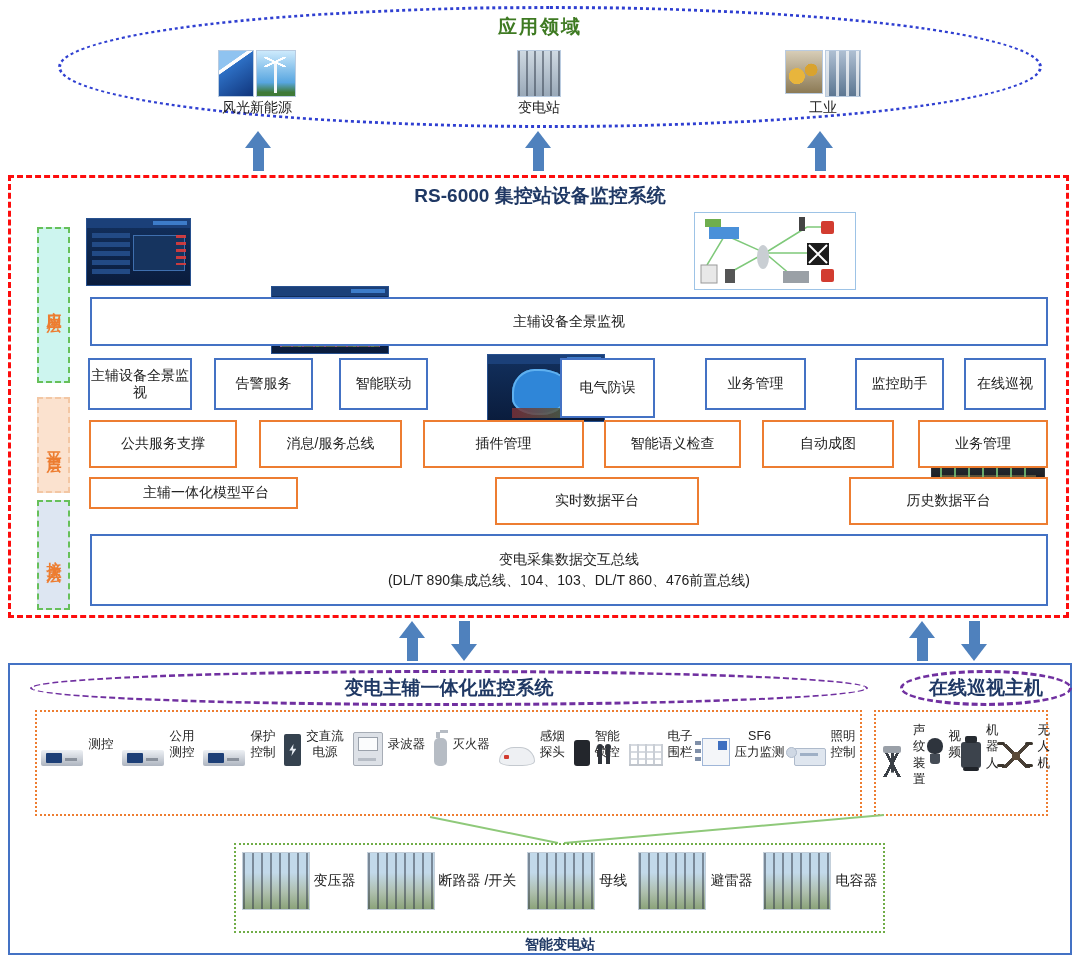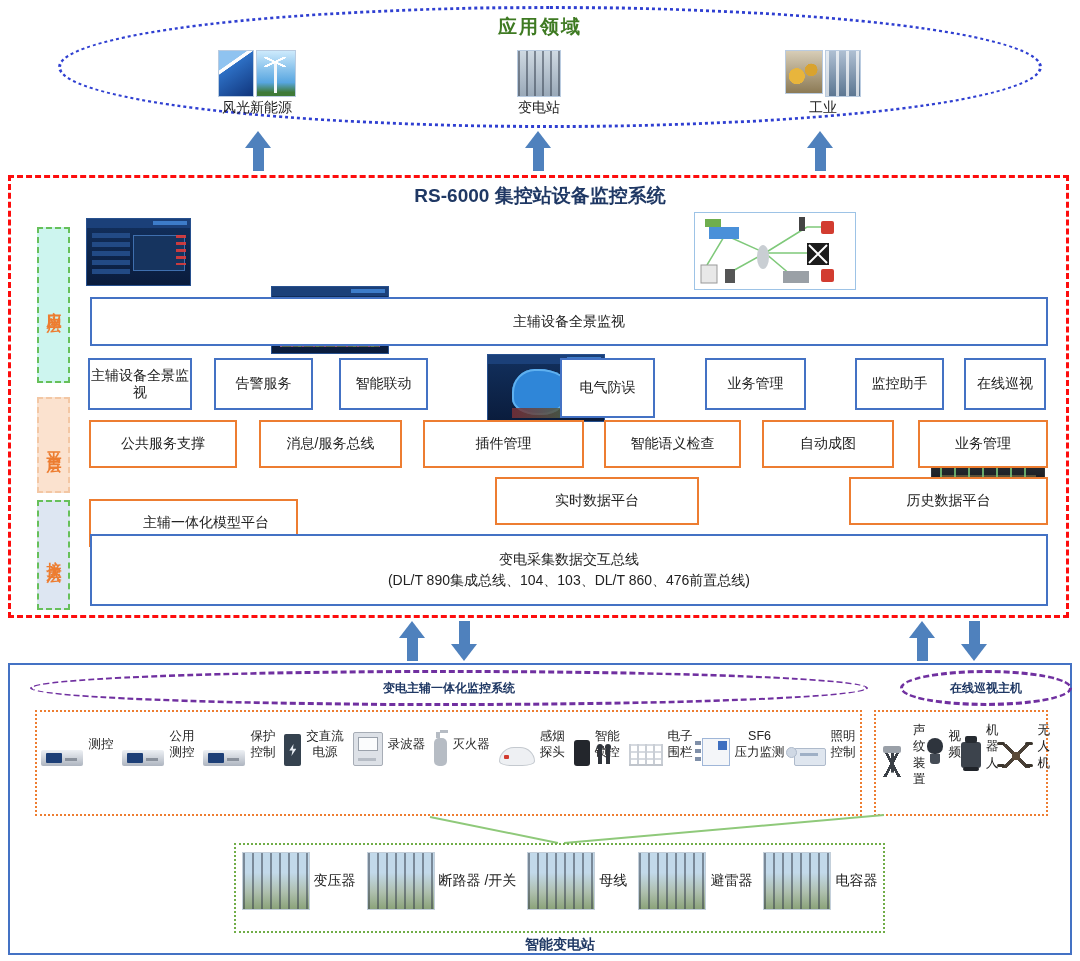--- a/index.html
+++ b/index.html
@@ -78,21 +78,21 @@
   .t5-dots{position:absolute;left:8px;bottom:8px;right:8px;height:34px;background:
      repeating-linear-gradient(90deg,rgba(120,200,120,.8) 0 2px,transparent 2px 14px),
      repeating-linear-gradient(rgba(200,170,90,.35) 0 2px,transparent 2px 10px);}
 
   
   .cell{display:flex;align-items:center;justify-content:center;text-align:center;line-height:1.25;}
 
   
   .bottom-box{left:8px;top:663px;width:1064px;height:292px;border:2px solid #4472c4;box-sizing:border-box;}
   .p-ellipse{border:3px dashed #7030a0;border-radius:50%;box-sizing:border-box;}
-  .sys-title{font-size:12px;font-weight:bold;color:#1f3864;}
+  .sys-title{font-size:19px;font-weight:bold;color:#1f3864;}
   .dotted-orange{border:2px dotted #ed7d31;box-sizing:border-box;display:flex;justify-content:space-around;align-items:flex-start;padding-top:10px;}
   .dev{display:flex;align-items:center;gap:5px;}
   .dev-label{font-size:12.5px;color:#222;text-align:center;line-height:1.3;}
   .ic{height:44px;display:flex;align-items:flex-end;justify-content:center;}
 
   
   .i-rack{width:42px;height:16px;border-radius:2px;background:linear-gradient(#eef1f5,#aeb5c0);position:relative;}
   .i-rack:before{content:"";position:absolute;left:5px;top:3px;width:16px;height:10px;background:#1d3f77;border-radius:1px;}
   .i-rack:after{content:"";position:absolute;left:24px;top:8px;width:12px;height:3px;background:#8a919c;}
   .i-power{width:17px;height:32px;border-radius:2px;background:#35424f;position:relative;}
@@ -246,21 +246,21 @@
   <div class="abs blue-box cell" style="left:855px;top:358px;width:89px;height:52px;">监控助手</div>
   <div class="abs blue-box cell" style="left:964px;top:358px;width:82px;height:52px;text-align:right;">在线巡视</div>
 
   <div class="abs orange-box cell" style="left:89px;top:420px;width:148px;height:48px;">公共服务支撑</div>
   <div class="abs orange-box cell" style="left:259px;top:420px;width:143px;height:48px;">消息/服务总线</div>
   <div class="abs orange-box cell" style="left:423px;top:420px;width:161px;height:48px;">插件管理</div>
   <div class="abs orange-box cell" style="left:604px;top:420px;width:137px;height:48px;">智能语义检查</div>
   <div class="abs orange-box cell" style="left:762px;top:420px;width:132px;height:48px;">自动成图</div>
   <div class="abs orange-box cell" style="left:918px;top:420px;width:130px;height:48px;">业务管理</div>
 
-  <div class="abs orange-box cell" style="left:89px;top:499px;width:209px;height:48px;padding-left:25px;">主辅一体化模型平台</div>
+  <div class="abs orange-box cell" style="left:89px;top:477px;width:209px;height:32px;padding-left:25px;">主辅一体化模型平台</div>
   <div class="abs orange-box cell" style="left:495px;top:477px;width:204px;height:48px;">实时数据平台</div>
   <div class="abs orange-box cell" style="left:849px;top:477px;width:199px;height:48px;">历史数据平台</div>
 
   <div class="abs blue-box" style="left:90px;top:534px;width:958px;height:72px;display:flex;flex-direction:column;align-items:center;justify-content:center;gap:3px;">
     <div>变电采集数据交互总线</div>
     <div>(DL/T 890集成总线、104、103、DL/T 860、476前置总线)</div>
   </div>
 
   <div class="arrow" style="left:399px;top:621px;">
       <i class="head-up"></i>

